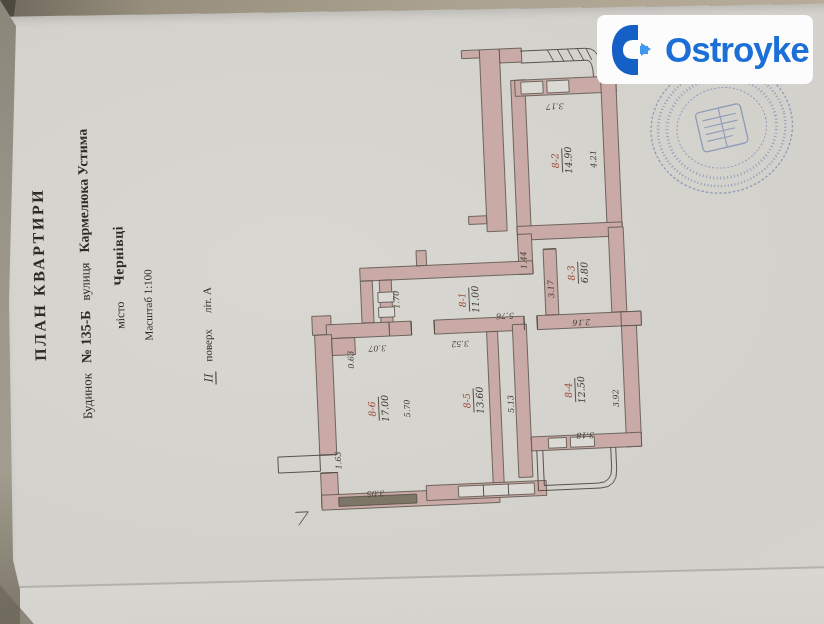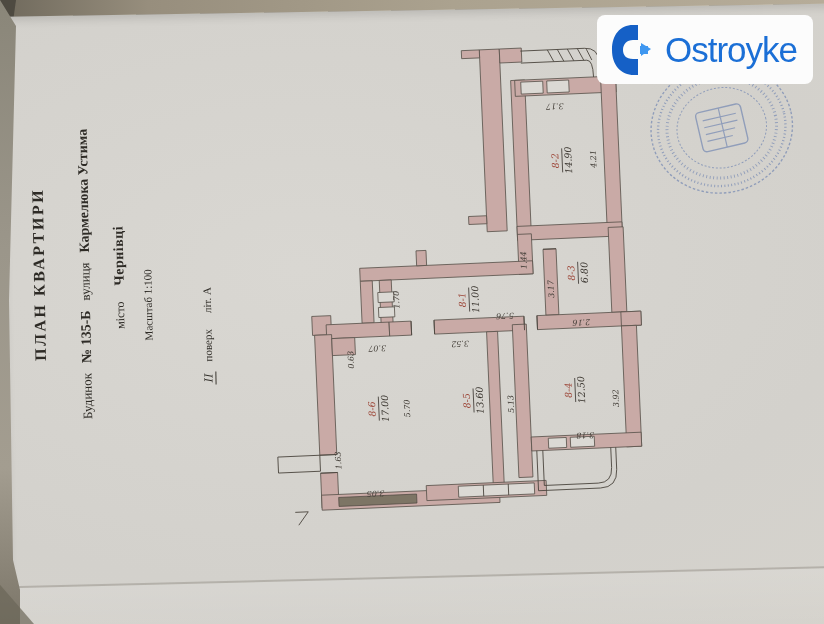--- a/index.html
+++ b/index.html
@@ -41,21 +41,21 @@
   .t-line5 .hand{font-family:"DejaVu Serif",serif;font-style:italic;border-bottom:1px solid #3a362f;padding:0 2px;}
   .gap-s{display:inline-block;width:10px;}
   .gap-m{display:inline-block;width:16px;}
 
   .plan-wrap{position:absolute;left:258px;top:38px;width:414px;height:514px;transform:rotate(-1.4deg);}
   .stamp-wrap{position:absolute;left:640px;top:60px;width:170px;height:152px;opacity:.5;}
 
   
   .logo{position:absolute;left:597px;top:15px;width:216px;height:69px;background:#fcfcfc;
     border-radius:8px;display:flex;align-items:center;z-index:9;}
-  .logo-text{font-family:"Liberation Sans",sans-serif;font-weight:normal;font-size:35px;
+  .logo-text{font-family:"Liberation Sans",sans-serif;font-weight:bold;font-size:35px;
     color:#1b6fd6;letter-spacing:-1px;margin-left:10px;}
 
   svg text{font-family:"DejaVu Serif",serif;font-style:italic;}
   .room-id{fill:#9e4a3c;font-size:9.5px;}
   .room-area{fill:#39342e;font-size:9.5px;}
   .dim{fill:#45403a;font-size:8px;}
 </style>
 </head>
 <body>
 

